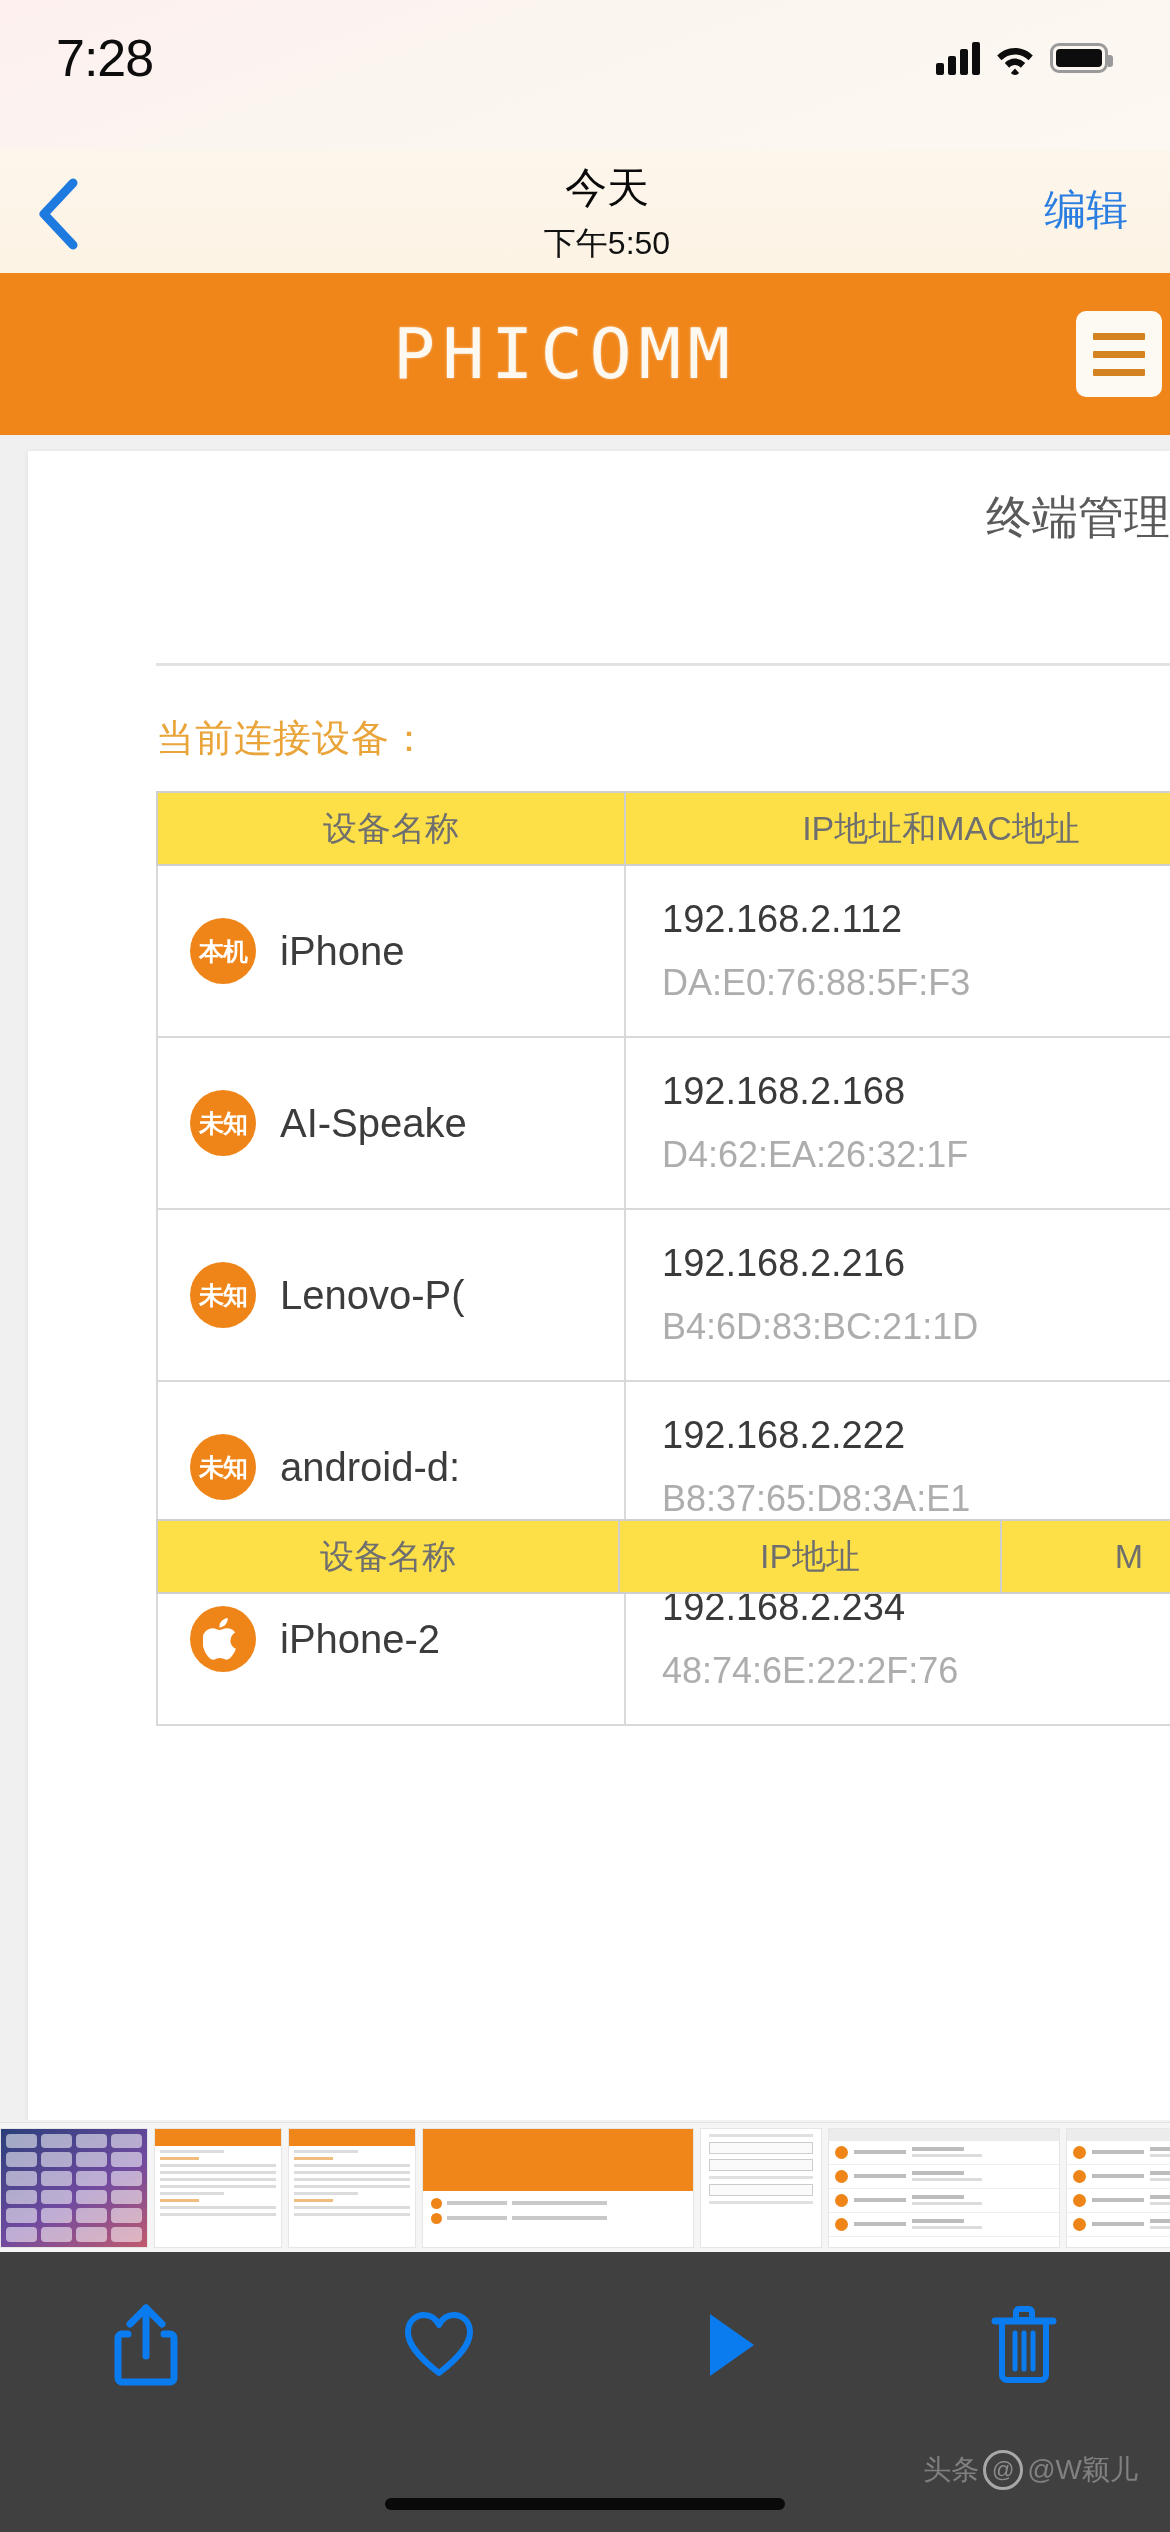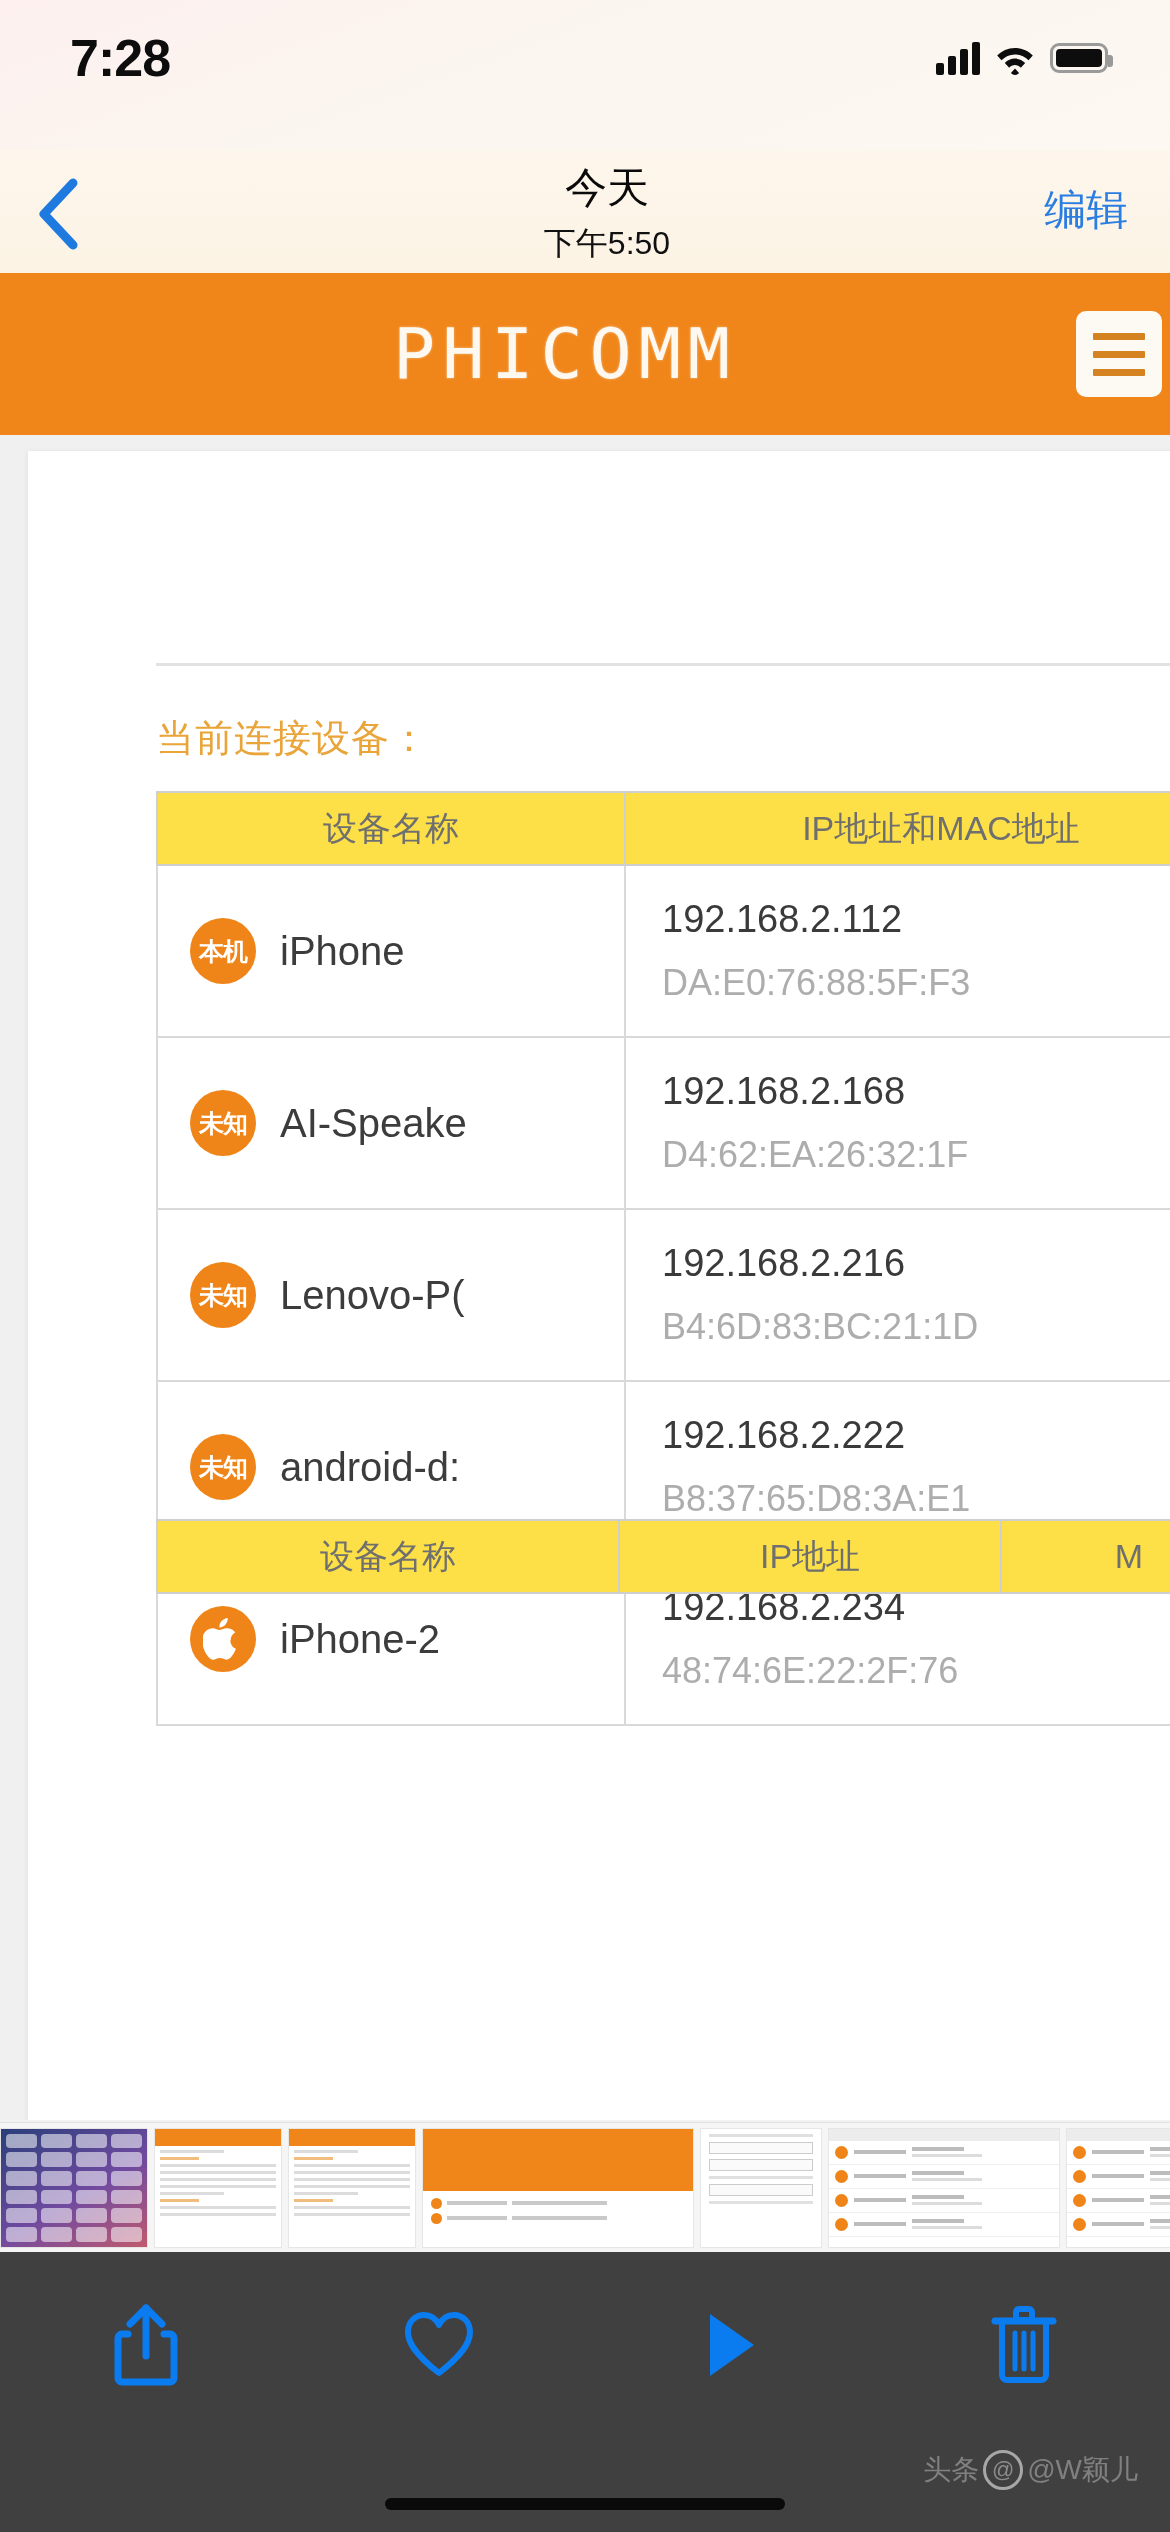--- a/index.html
+++ b/index.html
@@ -10,22 +10,22 @@
     overflow:hidden;
     position:relative;
   }
 
   
   .statusbar{
     position:absolute; left:0; top:0; width:1170px; height:150px;
     background:linear-gradient(160deg,#fdf0ef 0%,#fbf5ef 40%,#fdf8f1 100%);
   }
   .sb-time{
-    position:absolute; left:70px; top:28px;
-    font-size:52px; font-weight:700; color:#0d0d0d; letter-spacing:-1px;
+    position:absolute; left:56px; top:28px;
+    font-size:52px; font-weight:400; color:#0d0d0d; letter-spacing:-1px;
   }
   .sb-right{
     position:absolute; right:62px; top:35px;
     display:flex; align-items:center; gap:14px; height:46px;
   }
   .sig{ display:flex; align-items:flex-end; gap:4px; height:34px; }
   .sig i{ display:block; width:8px; background:#0d0d0d; border-radius:2px; }
   .sig i:nth-child(1){ height:12px; }
   .sig i:nth-child(2){ height:19px; }
   .sig i:nth-child(3){ height:26px; }
@@ -261,20 +261,21 @@
   <div class="brandbar">
     <div class="brandlogo">PHICOMM</div>
     <div class="menu-btn">
         <i></i>
         <i></i>
         <i></i>
       </div>
   </div>
 
   <div class="card">
+    <div class="page-title">终端管理</div>
     <div class="title-rule"></div>
 
     <div class="section-label sec1-label">当前连接设备：</div>
 
     <table class="tbl tbl1">
       <colgroup>
           <col class="w-name">
           <col class="w-addr">
         </colgroup>
       <thead>

